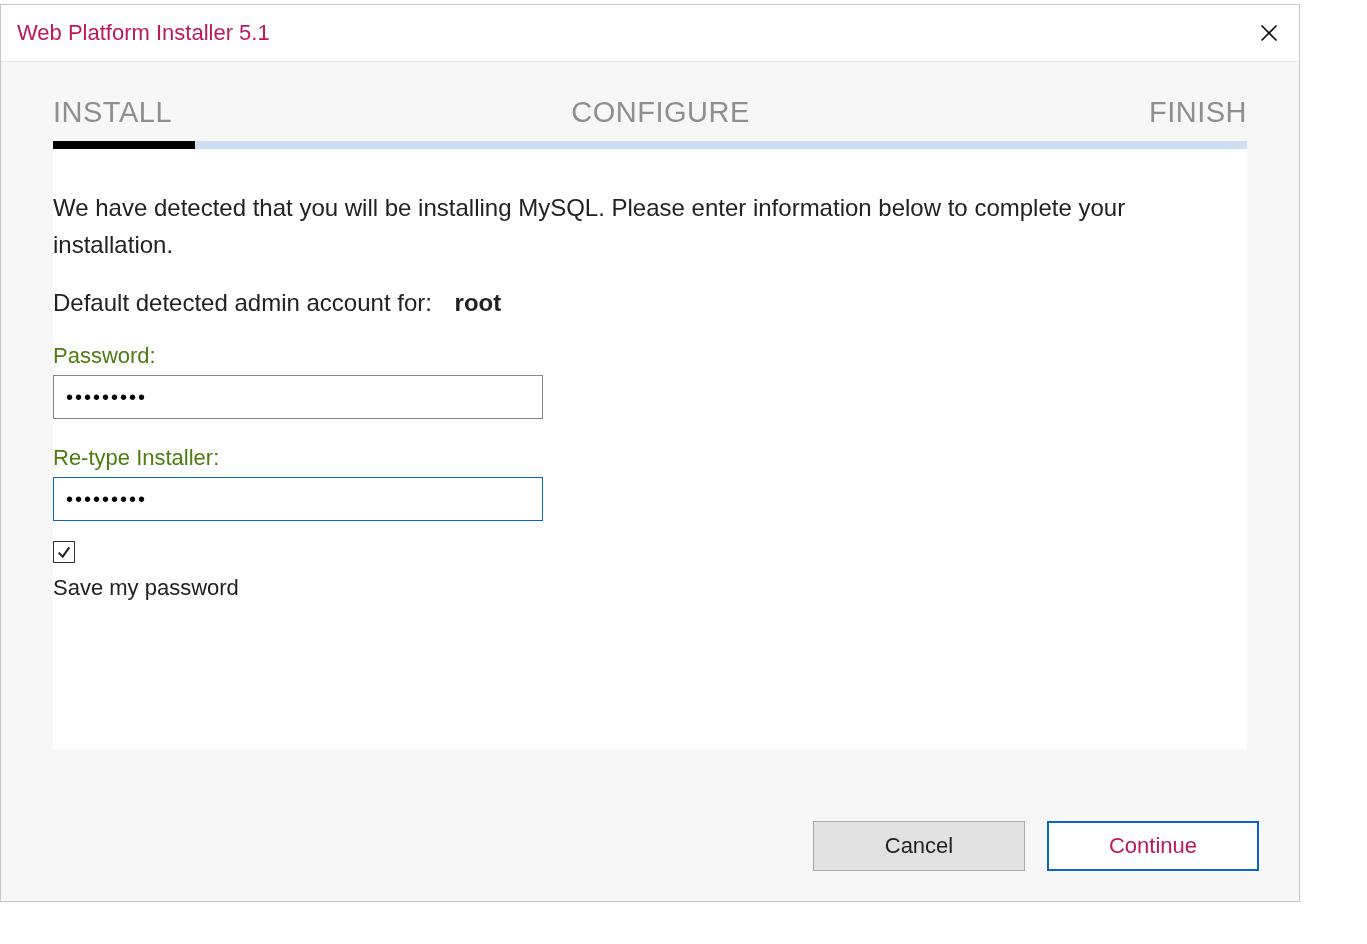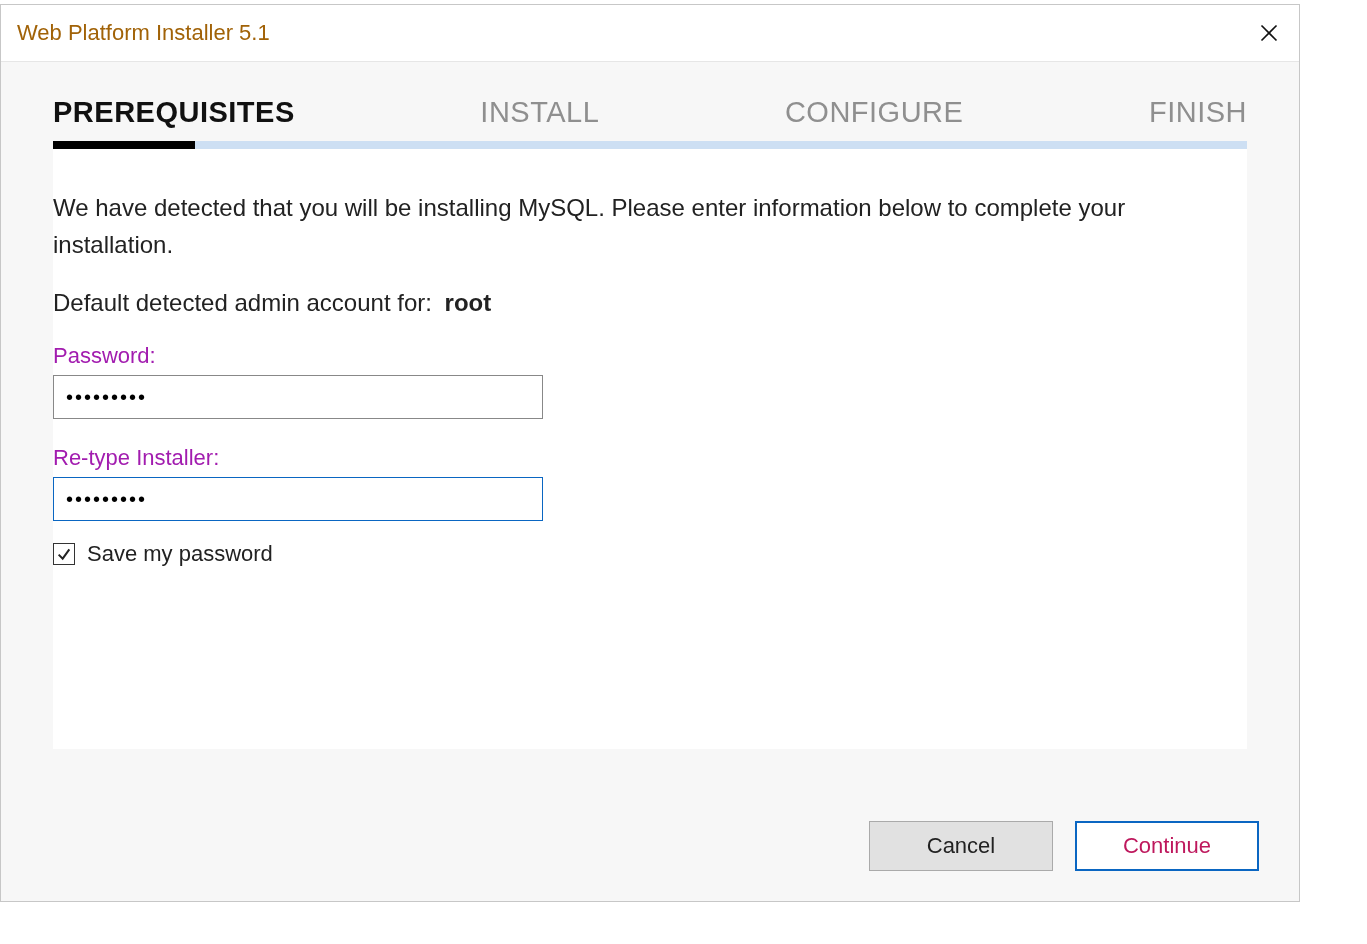--- a/index.html
+++ b/index.html
@@ -25,21 +25,21 @@
     position: relative;
     height: 56px;
     display: flex;
     align-items: center;
     padding: 0 16px;
     background: #ffffff;
     border-bottom: 1px solid #e6e6e6;
   }
   .titlebar .title {
     font-size: 22px;
-    color: #a16207;
+    color: #be185d;
   }
   .close-btn {
     position: absolute;
     right: 10px;
     top: 8px;
     width: 40px;
     height: 40px;
     display: flex;
     align-items: center;
     justify-content: center;
@@ -88,46 +88,46 @@
     color: #222;
     line-height: 1.55;
     max-width: 1120px;
   }
   .admin-line {
     font-size: 24px;
     margin-top: 26px;
   }
   .admin-line .strong {
     font-weight: 800;
-    margin-left: 6px;
+    margin-left: 16px;
   }
   .field-block { margin-top: 26px; }
-  .field-label { font-size: 22px; color: #a21caf; }
+  .field-label { font-size: 22px; color: #4d7c0f; }
   .text-input {
     display: block;
     width: 490px;
     height: 44px;
     border: 1px solid #888;
     margin-top: 6px;
     font-size: 20px;
     padding: 0 12px;
     box-sizing: border-box;
     font-family: inherit;
     letter-spacing: 2px;
     background: #ffffff;
   }
   .text-input.focused {
     border: 1px solid #0a66c2;
     outline: none;
   }
   .check-row {
     display: flex;
-    align-items: center;
     margin-top: 20px;
     gap: 12px;
+    flex-direction: column;
   }
   .checkbox {
     width: 22px;
     height: 22px;
     border: 1.5px solid #333;
     display: inline-flex;
     align-items: center;
     justify-content: center;
     background: #ffffff;
     cursor: pointer;
@@ -137,21 +137,21 @@
   .check-label { font-size: 22px; }
 
   .footer {
     position: absolute;
     right: 40px;
     bottom: 30px;
     display: flex;
     gap: 22px;
   }
   .btn {
-    width: 184px;
+    width: 212px;
     height: 50px;
     font-size: 22px;
     display: inline-flex;
     align-items: center;
     justify-content: center;
     cursor: pointer;
     box-sizing: border-box;
     font-family: inherit;
   }
   .btn.secondary {
@@ -174,21 +174,20 @@
     <span class="title">Web Platform Installer 5.1</span>
     <div class="close-btn">
       <svg viewBox="0 0 24 24">
         <line x1="3" y1="3" x2="21" y2="21" stroke="#111" stroke-width="2"></line>
         <line x1="21" y1="3" x2="3" y2="21" stroke="#111" stroke-width="2"></line>
       </svg>
     </div>
   </div>
 
   <div class="stepper">
-    <span class="step active">PREREQUISITES</span>
     <span class="step">INSTALL</span>
     <span class="step">CONFIGURE</span>
     <span class="step">FINISH</span>
   </div>
   <div class="progress-track">
     <div class="progress-fill" style="width:142px"></div>
   </div>
 
   <div class="content">
     <div class="instruction">We have detected that you will be installing MySQL. Please enter information below to complete your installation.</div>

